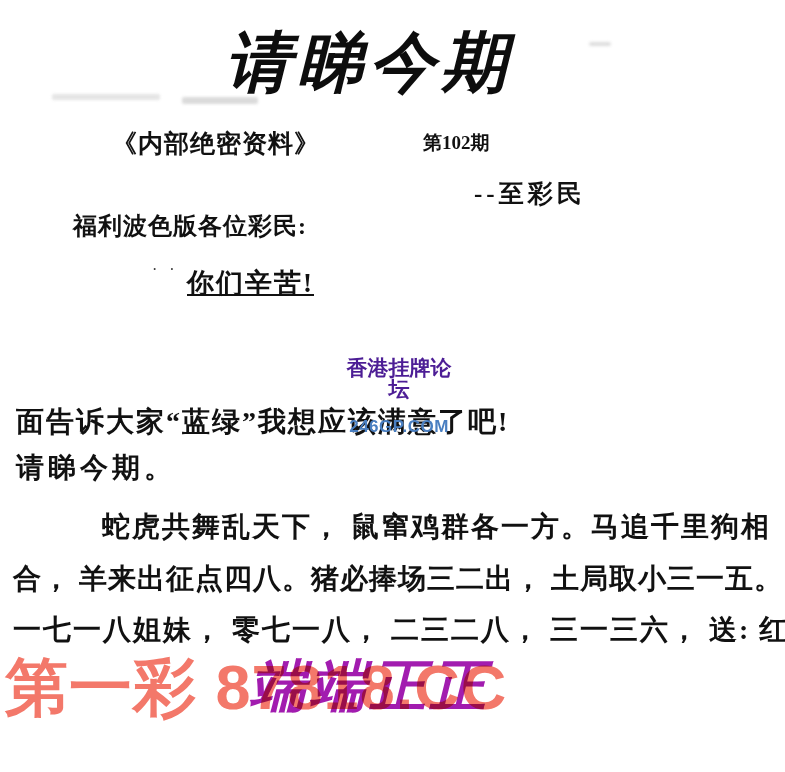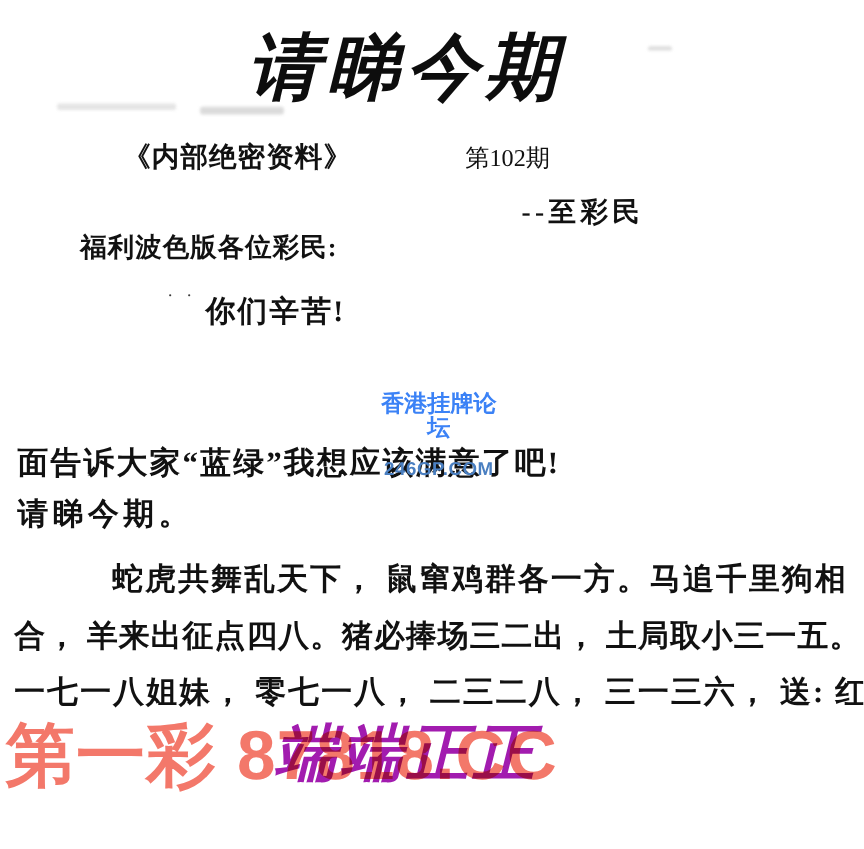--- a/index.html
+++ b/index.html
@@ -27,22 +27,22 @@
     color: #0d0d0d;
   }
   .classification {
     left: 112px; top: 131px;
     font-size: 25px;
     font-weight: bold;
     letter-spacing: 1px;
   }
   .issue {
     left: 423px; top: 133px;
-    font-size: 22px;
-    font-weight: normal;
+    font-size: 19px;
+    font-weight: bold;
   }
   .dedication {
     left: 474px; top: 181px;
     font-size: 25px;
     font-weight: bold;
     letter-spacing: 4px;
   }
   .salutation {
     left: 73px; top: 214px;
     font-size: 24px;
@@ -53,20 +53,21 @@
     left: 152px; top: 262px;
     font-size: 16px;
     letter-spacing: 4px;
     color: #3a3a3a;
   }
   .greeting {
     left: 187px; top: 270px;
     font-size: 27px;
     font-weight: bold;
     letter-spacing: 2px;
+    text-decoration: underline;
   }
   .body-line {
     font-size: 28px;
     font-weight: bold;
     letter-spacing: 2px;
   }
   .p-line1 { left: 102px; top: 309px; }
   .p-line2 { left: 16px;  top: 353px; }
   .p-line2-right { position: absolute; left: 421px; top: 0; white-space: nowrap; }
   .p-line3 { left: 16px;  top: 408px; text-align: right; }
@@ -142,21 +143,21 @@
   <div class="abs dedication">--至彩民</div>
   <div class="abs salutation">福利波色版各位彩民:</div>
 
   <div class="abs greeting-marks">· ·</div>
   <div class="abs greeting">你们辛苦!</div>
 
   <div class="abs body-line p-line3">面告诉大家“蓝绿”我想应该满意了吧!</div>
   <div class="abs body-line p-line4">请睇今期。</div>
 
   <div class="watermark">
-    <span class="wm-name" style="color: #3b82f6;">香港挂牌论坛</span>
+    <span class="wm-name" style="color: #4c1d95;">香港挂牌论坛</span>
     <span class="wm-url" style="color: rgb(74, 127, 193);">246GP.COM</span>
   </div>
 
   <div class="abs body-line poem1">蛇虎共舞乱天下， 鼠窜鸡群各一方。马追千里狗相</div>
   <div class="abs body-line poem2">合， 羊来出征点四八。猪必捧场三二出， 土局取小三一五。</div>
   <div class="abs body-line poem3">一七一八姐妹， 零七一八， 二三二八， 三一三六， 送: 红绿</div>
 
   <div class="abs closing-calligraphy">端端正正</div>
   <div class="abs brand" style="color: rgb(243, 120, 106);">第一彩 87818.CC</div>
 

